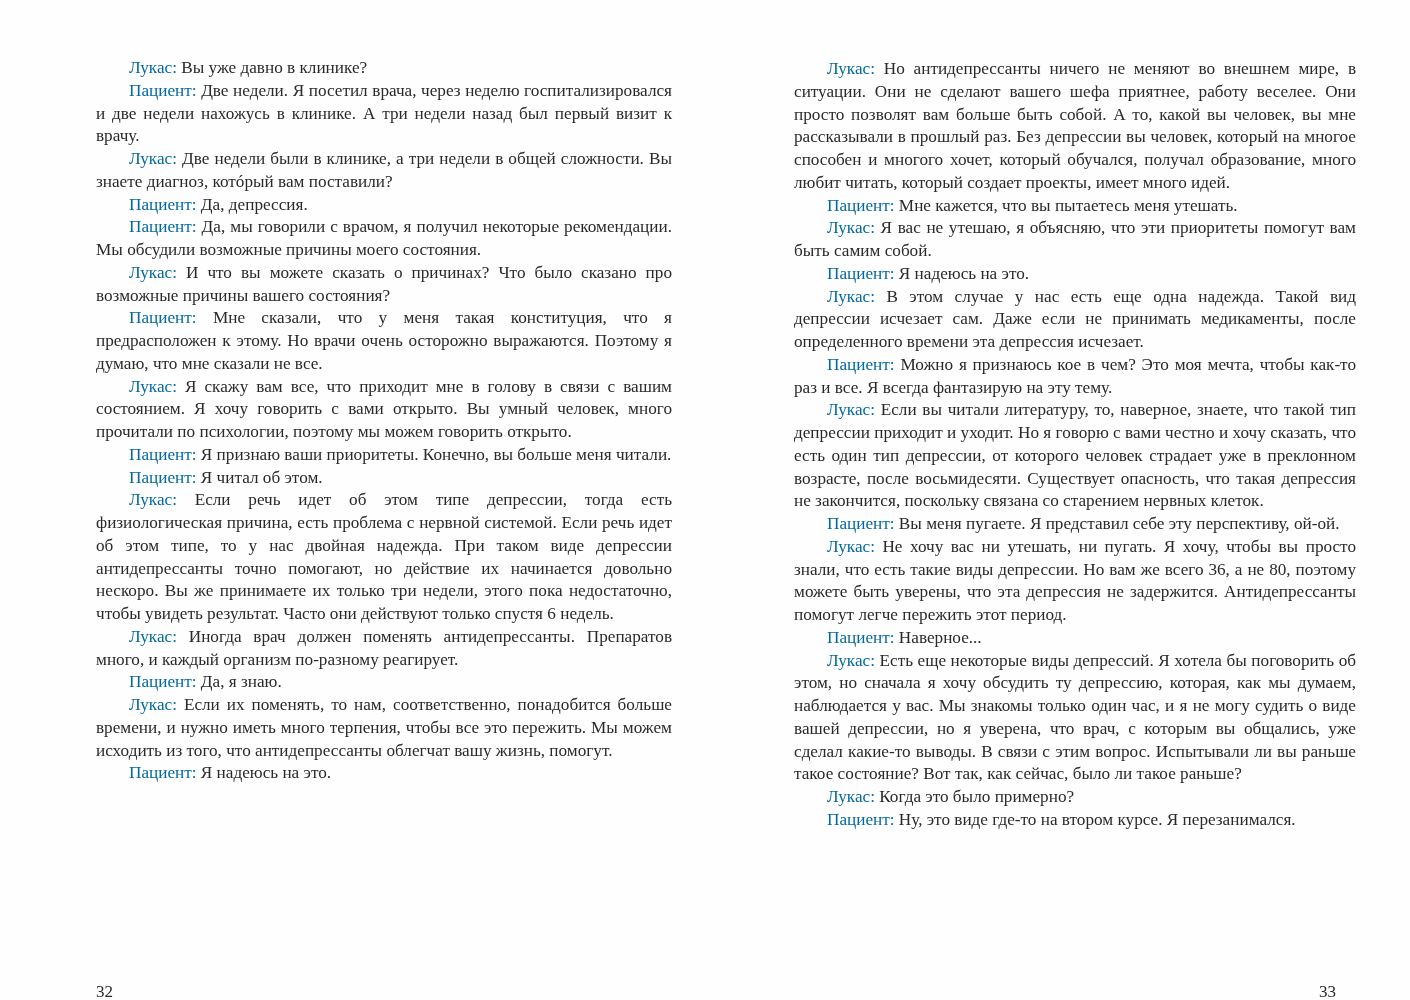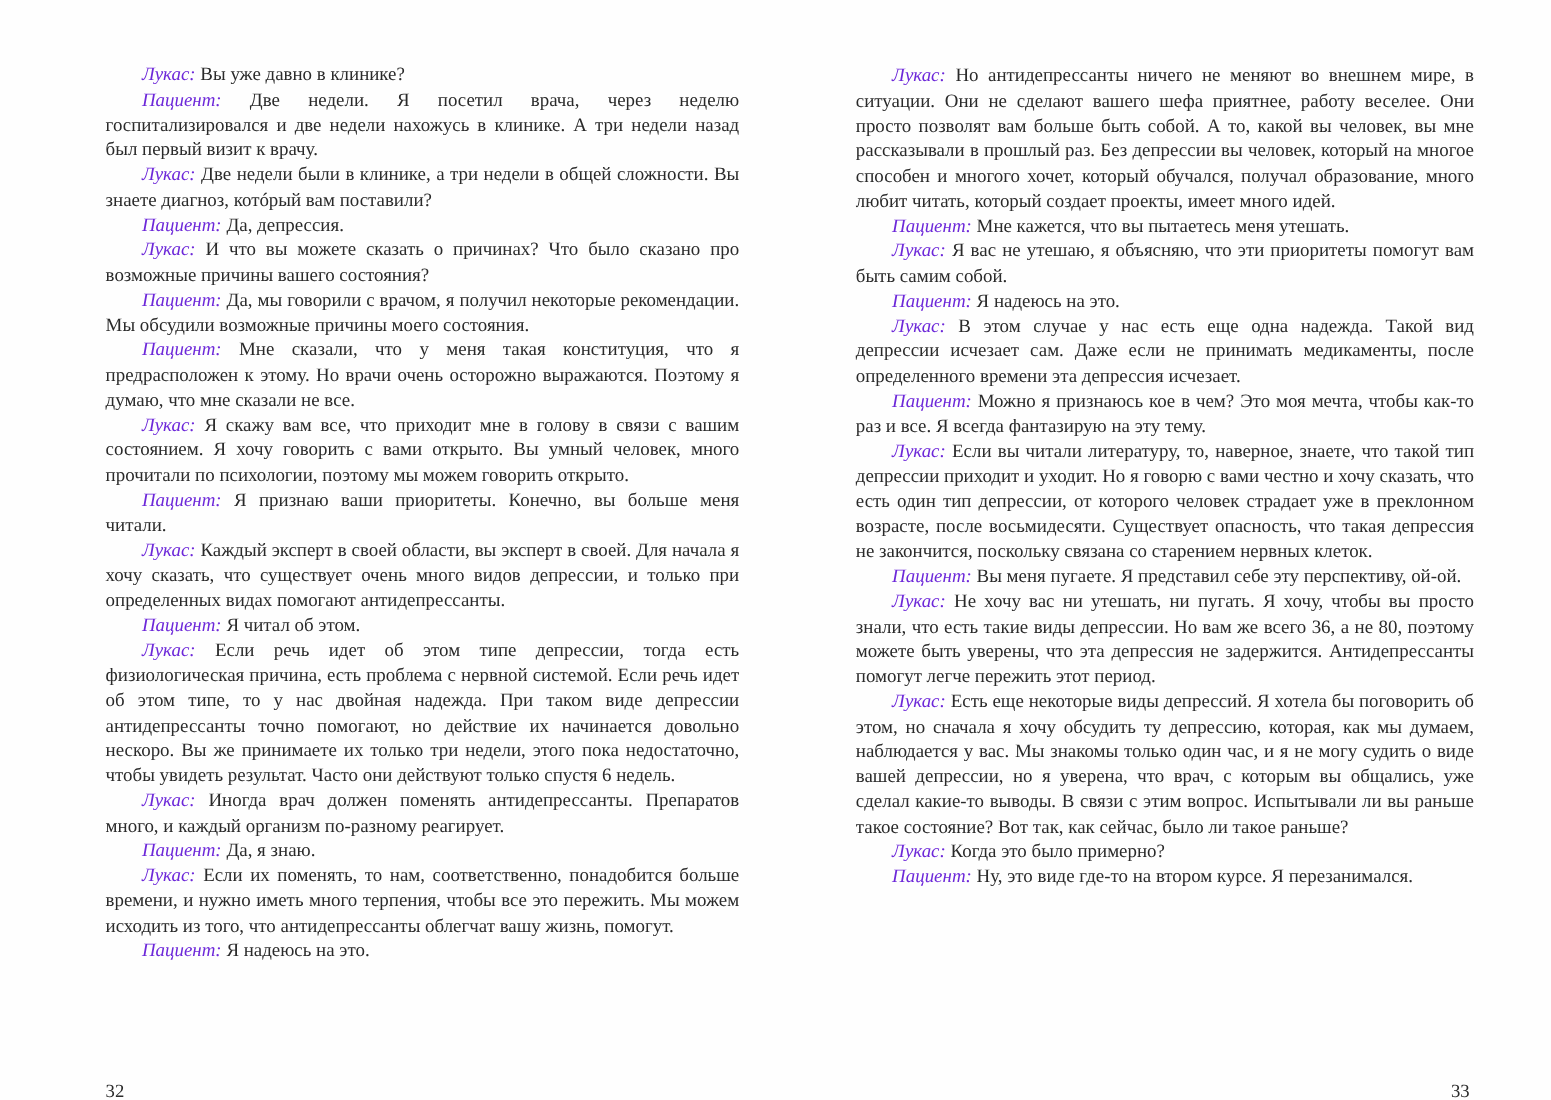--- a/index.html
+++ b/index.html
@@ -27,75 +27,74 @@
     }
     .page-left { left: 0; width: 705px; }
     .page-right { left: 705px; width: 705px; }
     .text-block {
       position: absolute;
       font-size: 17.2px;
       line-height: 22.75px;
       text-align: justify;
     }
     .page-left .text-block { left: 96px; top: 57px; width: 576px; }
-    .page-right .text-block { left: 73px; top: 58px; width: 562px; }
+    .page-right .text-block { left: 89px; top: 58px; width: 562px; }
     .para {
       margin: 0;
       text-indent: 33px;
       text-align: justify;
       hyphens: manual;
     }
     .speaker {
-      font-style: italic;
-      color: #6d28d9;
+      color: #0369a1;
     }
     .page-number {
       position: absolute;
       font-size: 17px;
       top: 982px;
       color: #2a2a2a;
     }
     .page-left .page-number { left: 96px; }
     .page-right .page-number { left: 614px; }
   </style>
 </head>
 <body>
 
 <div class="spread">
   <div class="page page-left">
     <div class="text-block" id="left-text">
         <p class="para"><span class="speaker">Лукас:</span><span class="utterance"> Вы уже давно в клинике?</span></p>
         <p class="para"><span class="speaker">Пациент:</span><span class="utterance"> Две недели. Я посетил врача, через неделю госпитализировался и две недели нахожусь в клинике. А три недели назад был первый визит к врачу.</span></p>
         <p class="para"><span class="speaker">Лукас:</span><span class="utterance"> Две недели были в клинике, а три недели в общей сложности. Вы знаете диагноз, котóрый вам поставили?</span></p>
         <p class="para"><span class="speaker">Пациент:</span><span class="utterance"> Да, депрессия.</span></p>
+        <p class="para"><span class="speaker">Пациент:</span><span class="utterance"> Да, мы говорили с врачом, я получил некоторые рекомендации. Мы обсудили возможные причины моего состояния.</span></p>
         <p class="para"><span class="speaker">Лукас:</span><span class="utterance"> И что вы можете сказать о причинах? Что было сказано про возможные причины вашего состояния?</span></p>
-        <p class="para"><span class="speaker">Пациент:</span><span class="utterance"> Да, мы говорили с врачом, я получил некоторые рекомендации. Мы обсудили возможные причины моего состояния.</span></p>
         <p class="para"><span class="speaker">Пациент:</span><span class="utterance"> Мне сказали, что у меня такая конституция, что я предрасположен к этому. Но врачи очень осторожно выражаются. Поэтому я думаю, что мне сказали не все.</span></p>
         <p class="para"><span class="speaker">Лукас:</span><span class="utterance"> Я скажу вам все, что приходит мне в голову в связи с вашим состоянием. Я хочу говорить с вами открыто. Вы умный человек, много прочитали по психологии, поэтому мы можем говорить открыто.</span></p>
         <p class="para"><span class="speaker">Пациент:</span><span class="utterance"> Я признаю ваши приоритеты. Конечно, вы больше меня читали.</span></p>
-        <p class="para"><span class="speaker">Лукас:</span><span class="utterance"> Каждый эксперт в своей области, вы эксперт в своей. Для начала я хочу сказать, что существует очень много видов депрессии, и только при определенных видах помогают антидепрессанты.</span></p>
         <p class="para"><span class="speaker">Пациент:</span><span class="utterance"> Я читал об этом.</span></p>
         <p class="para"><span class="speaker">Лукас:</span><span class="utterance"> Если речь идет об этом типе депрессии, тогда есть физиологическая причина, есть проблема с нервной системой. Если речь идет об этом типе, то у нас двойная надежда. При таком виде депрессии антидепрессанты точно помогают, но действие их начинается довольно нескоро. Вы же принимаете их только три недели, этого пока недостаточно, чтобы увидеть результат. Часто они действуют только спустя 6 недель.</span></p>
         <p class="para"><span class="speaker">Лукас:</span><span class="utterance"> Иногда врач должен поменять антидепрессанты. Препаратов много, и каждый организм по-разному реагирует.</span></p>
         <p class="para"><span class="speaker">Пациент:</span><span class="utterance"> Да, я знаю.</span></p>
         <p class="para"><span class="speaker">Лукас:</span><span class="utterance"> Если их поменять, то нам, соответственно, понадобится больше времени, и нужно иметь много терпения, чтобы все это пережить. Мы можем исходить из того, что антидепрессанты облегчат вашу жизнь, помогут.</span></p>
         <p class="para"><span class="speaker">Пациент:</span><span class="utterance"> Я надеюсь на это.</span></p>
       </div>
     <div class="page-number">32</div>
   </div>
   <div class="page page-right">
     <div class="text-block" id="right-text">
         <p class="para"><span class="speaker">Лукас:</span><span class="utterance"> Но антидепрессанты ничего не меняют во внешнем мире, в ситуации. Они не сделают вашего шефа приятнее, работу веселее. Они просто позволят вам больше быть собой. А то, какой вы человек, вы мне рассказывали в прошлый раз. Без депрессии вы человек, который на многое способен и многого хочет, который обучался, получал образование, много любит читать, который создает проекты, имеет много идей.</span></p>
         <p class="para"><span class="speaker">Пациент:</span><span class="utterance"> Мне кажется, что вы пытаетесь меня утешать.</span></p>
         <p class="para"><span class="speaker">Лукас:</span><span class="utterance"> Я вас не утешаю, я объясняю, что эти приоритеты помогут вам быть самим собой.</span></p>
         <p class="para"><span class="speaker">Пациент:</span><span class="utterance"> Я надеюсь на это.</span></p>
         <p class="para"><span class="speaker">Лукас:</span><span class="utterance"> В этом случае у нас есть еще одна надежда. Такой вид депрессии исчезает сам. Даже если не принимать медикаменты, после определенного времени эта депрессия исчезает.</span></p>
         <p class="para"><span class="speaker">Пациент:</span><span class="utterance"> Можно я признаюсь кое в чем? Это моя мечта, чтобы как-то раз и все. Я всегда фантазирую на эту тему.</span></p>
         <p class="para"><span class="speaker">Лукас:</span><span class="utterance"> Если вы читали литературу, то, наверное, знаете, что такой тип депрессии приходит и уходит. Но я говорю с вами честно и хочу сказать, что есть один тип депрессии, от которого человек страдает уже в преклонном возрасте, после восьмидесяти. Существует опасность, что такая депрессия не закончится, поскольку связана со старением нервных клеток.</span></p>
         <p class="para"><span class="speaker">Пациент:</span><span class="utterance"> Вы меня пугаете. Я представил себе эту перспективу, ой-ой.</span></p>
         <p class="para"><span class="speaker">Лукас:</span><span class="utterance"> Не хочу вас ни утешать, ни пугать. Я хочу, чтобы вы просто знали, что есть такие виды депрессии. Но вам же всего 36, а не 80, поэтому можете быть уверены, что эта депрессия не задержится. Антидепрессанты помогут легче пережить этот период.</span></p>
+        <p class="para"><span class="speaker">Пациент:</span><span class="utterance"> Наверное...</span></p>
         <p class="para"><span class="speaker">Лукас:</span><span class="utterance"> Есть еще некоторые виды депрессий. Я хотела бы поговорить об этом, но сначала я хочу обсудить ту депрессию, которая, как мы думаем, наблюдается у вас. Мы знакомы только один час, и я не могу судить о виде вашей депрессии, но я уверена, что врач, с которым вы общались, уже сделал какие-то выводы. В связи с этим вопрос. Испытывали ли вы раньше такое состояние? Вот так, как сейчас, было ли такое раньше?</span></p>
         <p class="para"><span class="speaker">Лукас:</span><span class="utterance"> Когда это было примерно?</span></p>
         <p class="para"><span class="speaker">Пациент:</span><span class="utterance"> Ну, это виде где-то на втором курсе. Я перезанимался.</span></p>
       </div>
     <div class="page-number">33</div>
   </div>
 </div>
 
 </body></html>

